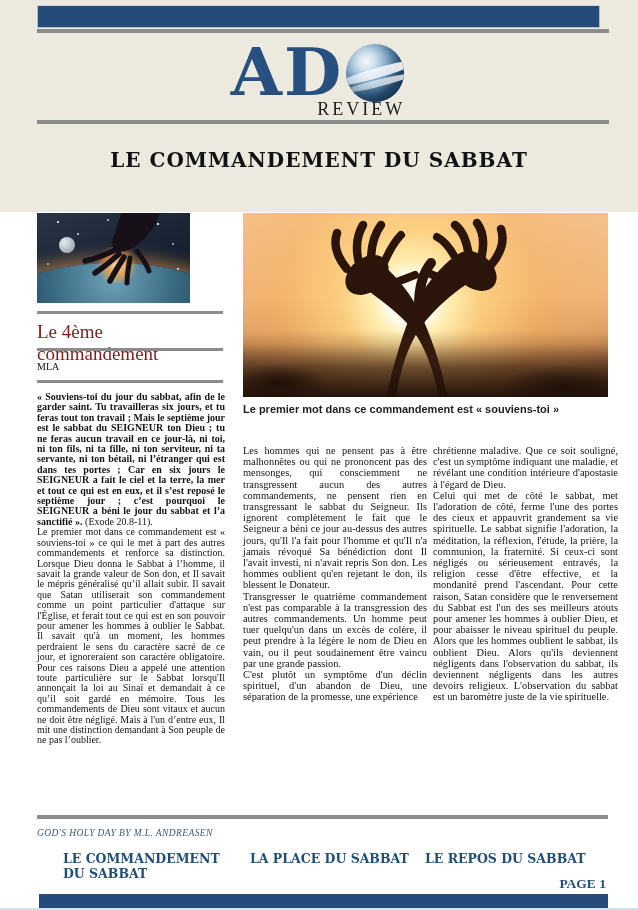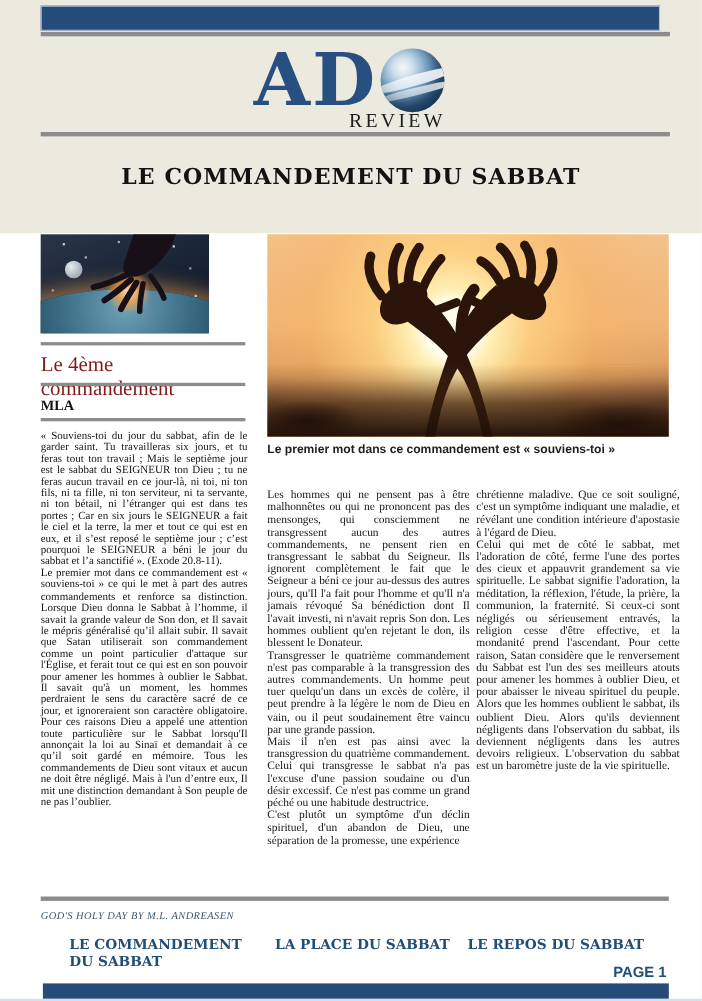--- a/index.html
+++ b/index.html
@@ -54,25 +54,25 @@
            box-shadow:0 -6px 16px rgba(255,170,80,.5); }
   .sunglow { position:absolute; left:58px; top:34px; width:44px; height:36px;
              background:radial-gradient(circle, rgba(255,232,175,.95) 0%, rgba(255,160,60,.8) 35%, rgba(255,120,40,0) 72%); }
   .left-image svg, .main-image svg { position:absolute; left:0; top:0; }
 
   .lrule1 { left:37px; top:311px; width:186px; height:3px; }
   .lrule2 { left:37px; top:348px; width:186px; height:3px; }
   .lrule3 { left:37px; top:380px; width:186px; height:3px; }
   .left-heading { position:absolute; left:37px; top:321px; width:190px;
                   font-weight:normal; font-size:19px; color:#7f1d1d; }
-  .left-byline  { position:absolute; left:37px; top:361px; font-size:13px; font-weight:bold; color:#111; }
+  .left-byline  { position:absolute; left:37px; top:361px; font-size:10px; font-weight:normal; color:#111; }
   .left-body { position:absolute; left:37px; top:392px; width:188px;
                font-size:10px; line-height:10.4px; text-align:justify; }
   .left-body p { margin:0; }
-  .quote-bold { font-weight:normal;margin-top:26px; }
+  .quote-bold { font-weight:bold;margin-top:26px; }
 
   
   .main-image { position:absolute; left:243px; top:213px; width:365px; height:184px; overflow:hidden;
       background:
         radial-gradient(circle at 46% 47%, #fffdf0 0 24px, #ffeeb2 38px, rgba(255,212,130,.8) 70px, rgba(250,180,95,.4) 130px, rgba(246,168,80,0) 210px),
         linear-gradient(180deg, #f2c28b 0%, #f0b478 45%, #d8995f 70%, #8a5a3c 100%); }
   .fg-band { position:absolute; left:0; bottom:0; width:100%; height:36%;
       background:
         radial-gradient(ellipse 70px 26px at 10% 78%, rgba(28,14,7,.9), transparent 70%),
         radial-gradient(ellipse 90px 30px at 88% 84%, rgba(28,14,7,.85), transparent 70%),
@@ -88,21 +88,21 @@
 
   
   .rule-footer { left:37px; top:815px; width:571px; height:4px; }
   .footer-byline { position:absolute; left:37px; top:828px; font-style:italic;
                    font-size:9.5px; letter-spacing:.4px; color:#3F5875; }
   .flink { position:absolute; top:851px; font-family:"DejaVu Serif", serif; font-weight:bold;
            font-size:12.5px; line-height:15px; color:#1F4E79; cursor:pointer; }
   .flink-0 { left:63px;  width:162px; }
   .flink-1 { left:250px; }
   .flink-2 { left:425px; }
-  .page-num { position:absolute; top:876px; right:32px; font-family:Liberation Sans, sans-serif;
+  .page-num { position:absolute; top:876px; right:32px; font-family:Liberation Serif, serif;
               font-weight:bold; font-size:13.5px; color:#1F4E79; }
   .bottombar { position:absolute; left:39px; top:894px; width:569px; height:14px; background:#254B7A; }
 </style>
 </head>
 <body>
 
 <div class="white-panel"></div>
 
 <div class="topbar"></div>
 <div class="rule rule-top"></div>
@@ -170,21 +170,20 @@
       <path d="M176,92 C176,74 180,60 188,50" fill="none" stroke-width="10"></path>
     </g>
   </svg>
   <div class="fg-band"></div>
 </div>
 <div class="caption">Le premier mot dans ce commandement est « souviens-toi »</div>
 
 <div class="col col2">
   <p>Les hommes qui ne pensent pas à être malhonnêtes ou qui ne prononcent pas des mensonges, qui consciemment ne transgressent aucun des autres commandements, ne pensent rien en transgressant le sabbat du Seigneur. Ils ignorent complètement le fait que le Seigneur a béni ce jour au-dessus des autres jours, qu'Il l'a fait pour l'homme et qu'Il n'a jamais révoqué Sa bénédiction dont Il l'avait investi, ni n'avait repris Son don. Les hommes oublient qu'en rejetant le don, ils blessent le Donateur.</p>
   <p>Transgresser le quatrième commandement n'est pas comparable à la transgression des autres commandements. Un homme peut tuer quelqu'un dans un excès de colère, il peut prendre à la légère le nom de Dieu en vain, ou il peut soudainement être vaincu par une grande passion.</p>
-  <p>Mais il n'en est pas ainsi avec la transgression du quatrième commandement. Celui qui transgresse le sabbat n'a pas l'excuse d'une passion soudaine ou d'un désir excessif. Ce n'est pas comme un grand péché ou une habitude destructrice.</p>
   <p>C'est plutôt un symptôme d'un déclin spirituel, d'un abandon de Dieu, une séparation de la promesse, une expérience</p>
 </div>
 <div class="col col3">
   <p>chrétienne maladive. Que ce soit souligné, c'est un symptôme indiquant une maladie, et révélant une condition intérieure d'apostasie à l'égard de Dieu.</p>
   <p>Celui qui met de côté le sabbat, met l'adoration de côté, ferme l'une des portes des cieux et appauvrit grandement sa vie spirituelle. Le sabbat signifie l'adoration, la méditation, la réflexion, l'étude, la prière, la communion, la fraternité. Si ceux-ci sont négligés ou sérieusement entravés, la religion cesse d'être effective, et la mondanité prend l'ascendant. Pour cette raison, Satan considère que le renversement du Sabbat est l'un des ses meilleurs atouts pour amener les hommes à oublier Dieu, et pour abaisser le niveau spirituel du peuple. Alors que les hommes oublient le sabbat, ils oublient Dieu. Alors qu'ils deviennent négligents dans l'observation du sabbat, ils deviennent négligents dans les autres devoirs religieux. L'observation du sabbat est un baromètre juste de la vie spirituelle.</p>
 </div>
 
 <div class="rule rule-footer"></div>
 <div class="footer-byline">GOD'S HOLY DAY BY M.L. ANDREASEN</div>
 <div class="flink flink-0">LE COMMANDEMENT DU SABBAT</div>

